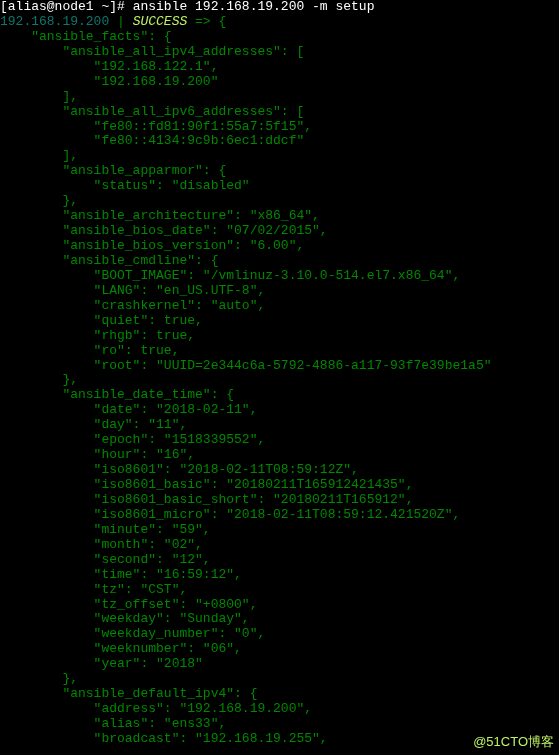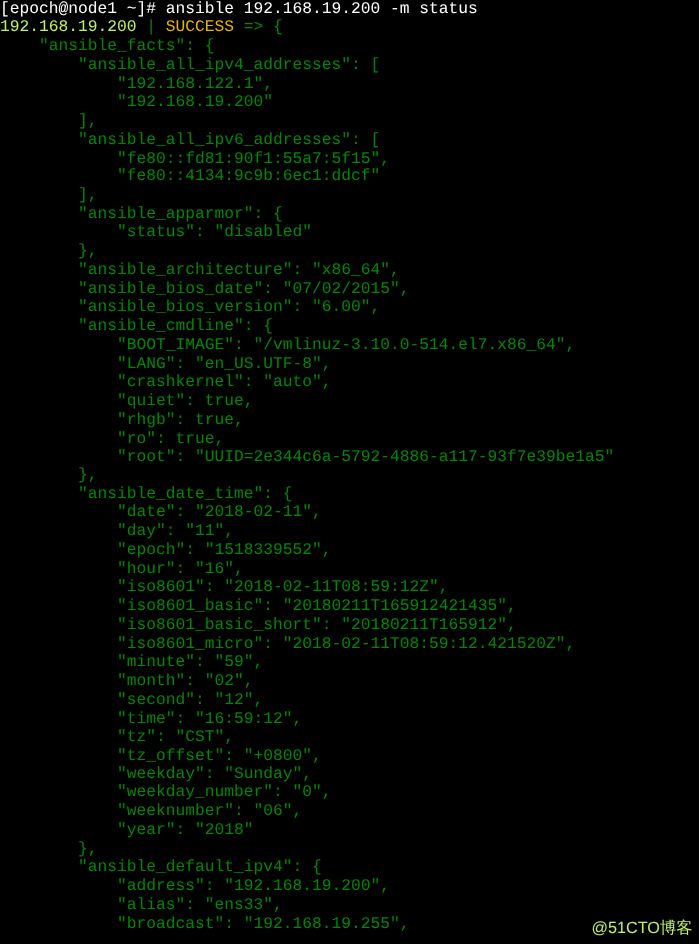--- a/index.html
+++ b/index.html
@@ -27,27 +27,28 @@
     .prompt-line .cmd {
       color: #fff;
     }
     .prompt-line .prompt {
       color: #fff;
     }
     .result-line {
       color: #008800;
     }
     .result-line .host {
-      color: #bef264;
+      color: #0f766e;
     }
     .result-line .pipe {
       color: #008800;
     }
     .result-line .success {
-      color: #eab308;
+      color: #bef264;
+      font-style: italic;
     }
     .result-line .arrow {
       color: #008800;
     }
     .result-line .brace {
       color: #008800;
     }
     .json-line {
       white-space: pre;
       color: #008800;
@@ -59,21 +60,21 @@
       color: #bef264;
       font-size: 13px;
       font-family: sans-serif;
     }
   </style>
 </head>
 <body>
 
 <div class="terminal">
   <div class="prompt-line">
-    <span class="prompt">[epoch@node1 ~]# </span><span class="cmd">ansible 192.168.19.200 -m status</span>
+    <span class="prompt">[alias@node1 ~]# </span><span class="cmd">ansible 192.168.19.200 -m setup</span>
   </div>
   <div class="result-line">
     <span class="host">192.168.19.200</span><span class="pipe"> | </span><span class="success">SUCCESS</span><span class="arrow"> =&gt; </span><span class="brace">{</span>
   </div>
   <div id="json-container">
       <div class="json-line">    "ansible_facts": {</div>
       <div class="json-line">        "ansible_all_ipv4_addresses": [</div>
       <div class="json-line">            "192.168.122.1",</div>
       <div class="json-line">            "192.168.19.200"</div>
       <div class="json-line">        ],</div>

